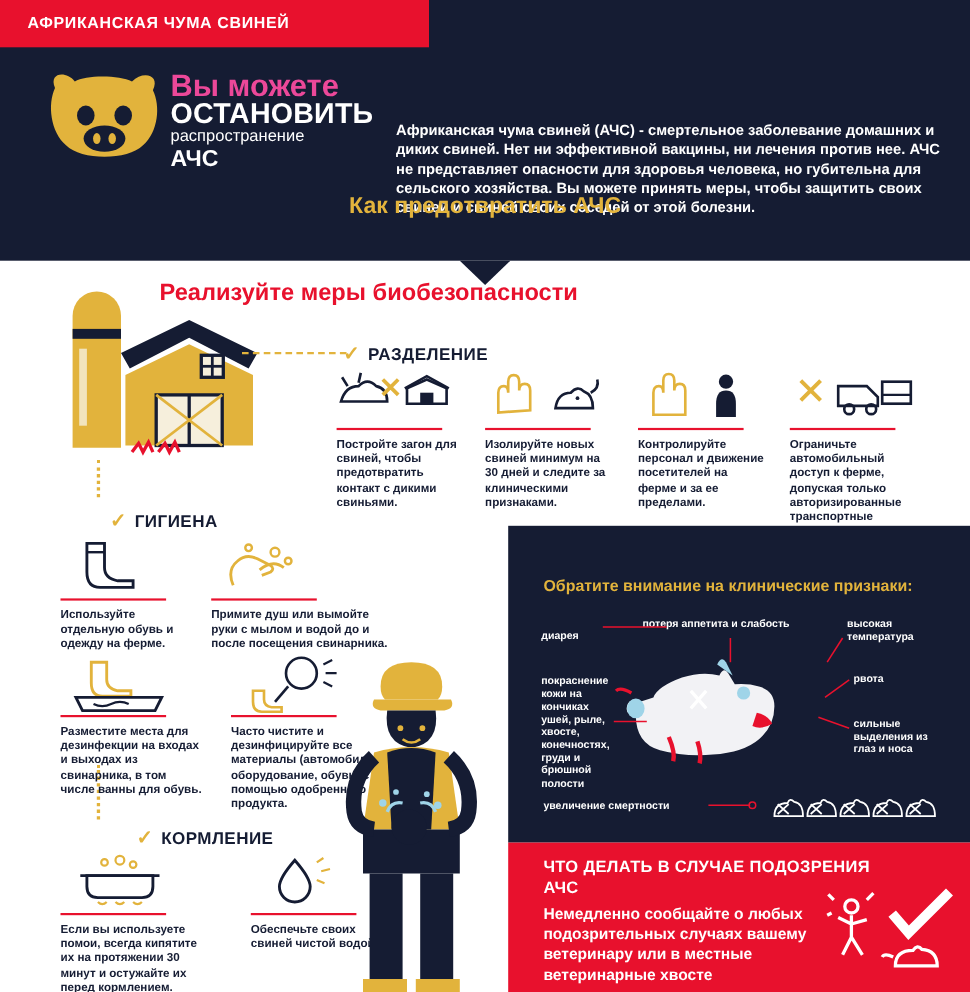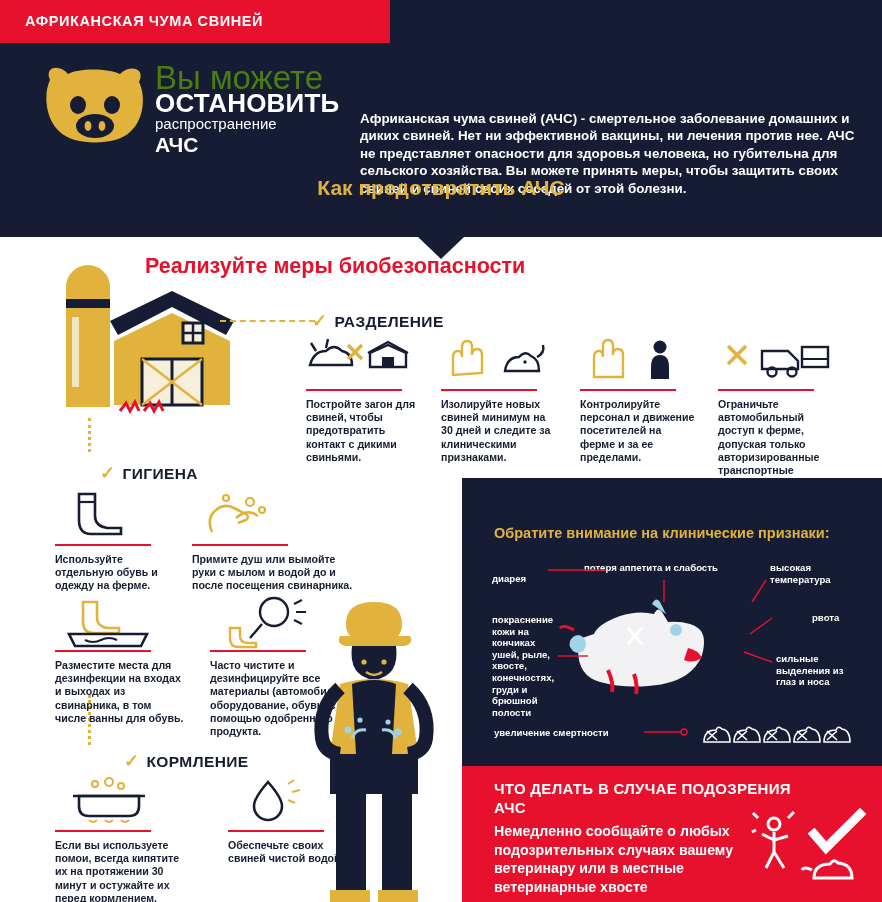--- a/index.html
+++ b/index.html
@@ -22,21 +22,21 @@
   }
   .redtab-text {
     position: absolute; left: 25px; top: 13px;
     color: #fff; font-weight: bold; font-size: 14.5px; letter-spacing: .6px;
   }
 
   
   .piglogo { position: absolute; left: 38px; top: 62px; width: 115px; height: 90px; }
 
   .headline { position: absolute; left: 155px; top: 64px; width: 190px; }
-  .headline .l1 { color: #4d7c0f; font-weight: normal; font-size: 33px; line-height: 28px; }
+  .headline .l1 { color: #ec4899; font-weight: bold; font-size: 28px; line-height: 28px; }
   .headline .l2 { color: #fff; font-weight: bold; font-size: 26px; line-height: 23px; letter-spacing: .2px; }
   .headline .l3 { color: #fff; font-size: 15px; line-height: 18px; }
   .headline .l4 { color: #fff; font-weight: bold; font-size: 21px; line-height: 23px; }
 
   .introtext {
     position: absolute; left: 360px; top: 66px; width: 500px;
     color: #ffffff; font-size: 13.4px; font-weight: bold; line-height: 17.4px; margin-top: 44px;
   }
   .howto {
     position: absolute; left: 0; top: 176px; width: 882px;
@@ -318,21 +318,21 @@
       <path d="M86 88 q4 12 2 20" stroke="#e8112d" stroke-width="4" fill="none"></path>
       <path d="M26 44 q-10 -6 -14 -2" stroke="#e8112d" stroke-width="3" fill="none"></path>
       <path d="M80 42 l14 16 M94 42 l-14 16" stroke="#fff" stroke-width="3"></path>
     </svg>
   </div>
 
   <div class="dp-label" style="left:492px; top:573px; width:70px;">диарея</div>
   <div class="dp-label" style="left:584px; top:562px; width:150px;">потеря аппетита и слабость</div>
   <div class="dp-label" style="left:770px; top:562px; width:80px;">высокая температура</div>
   <div class="dp-label" style="left:492px; top:614px; width:62px;">покраснение кожи на кончиках ушей, рыле, хвосте, конечностях, груди и брюшной полости</div>
-  <div class="dp-label" style="left:776px; top:612px; width:70px;margin-left:36px;">рвота</div>
+  <div class="dp-label" style="left:776px; top:612px; width:70px;">рвота</div>
   <div class="dp-label" style="left:776px; top:653px; width:86px;">сильные выделения из глаз и носа</div>
   <div class="dp-label" style="left:494px; top:727px; width:150px;">увеличение смертности</div>
 
   <div style="position:absolute; left:488px; top:556px; width:394px; height:200px;">
     <svg width="394" height="200" viewBox="0 0 394 200">
       <line x1="60" y1="14" x2="118" y2="14" stroke="#e8112d" stroke-width="1.4"></line>
       <line x1="176" y1="24" x2="176" y2="46" stroke="#e8112d" stroke-width="1.4"></line>
       <line x1="278" y1="24" x2="264" y2="46" stroke="#e8112d" stroke-width="1.4"></line>
       <line x1="70" y1="100" x2="100" y2="100" stroke="#e8112d" stroke-width="1.4"></line>
       <line x1="284" y1="62" x2="262" y2="78" stroke="#e8112d" stroke-width="1.4"></line>

